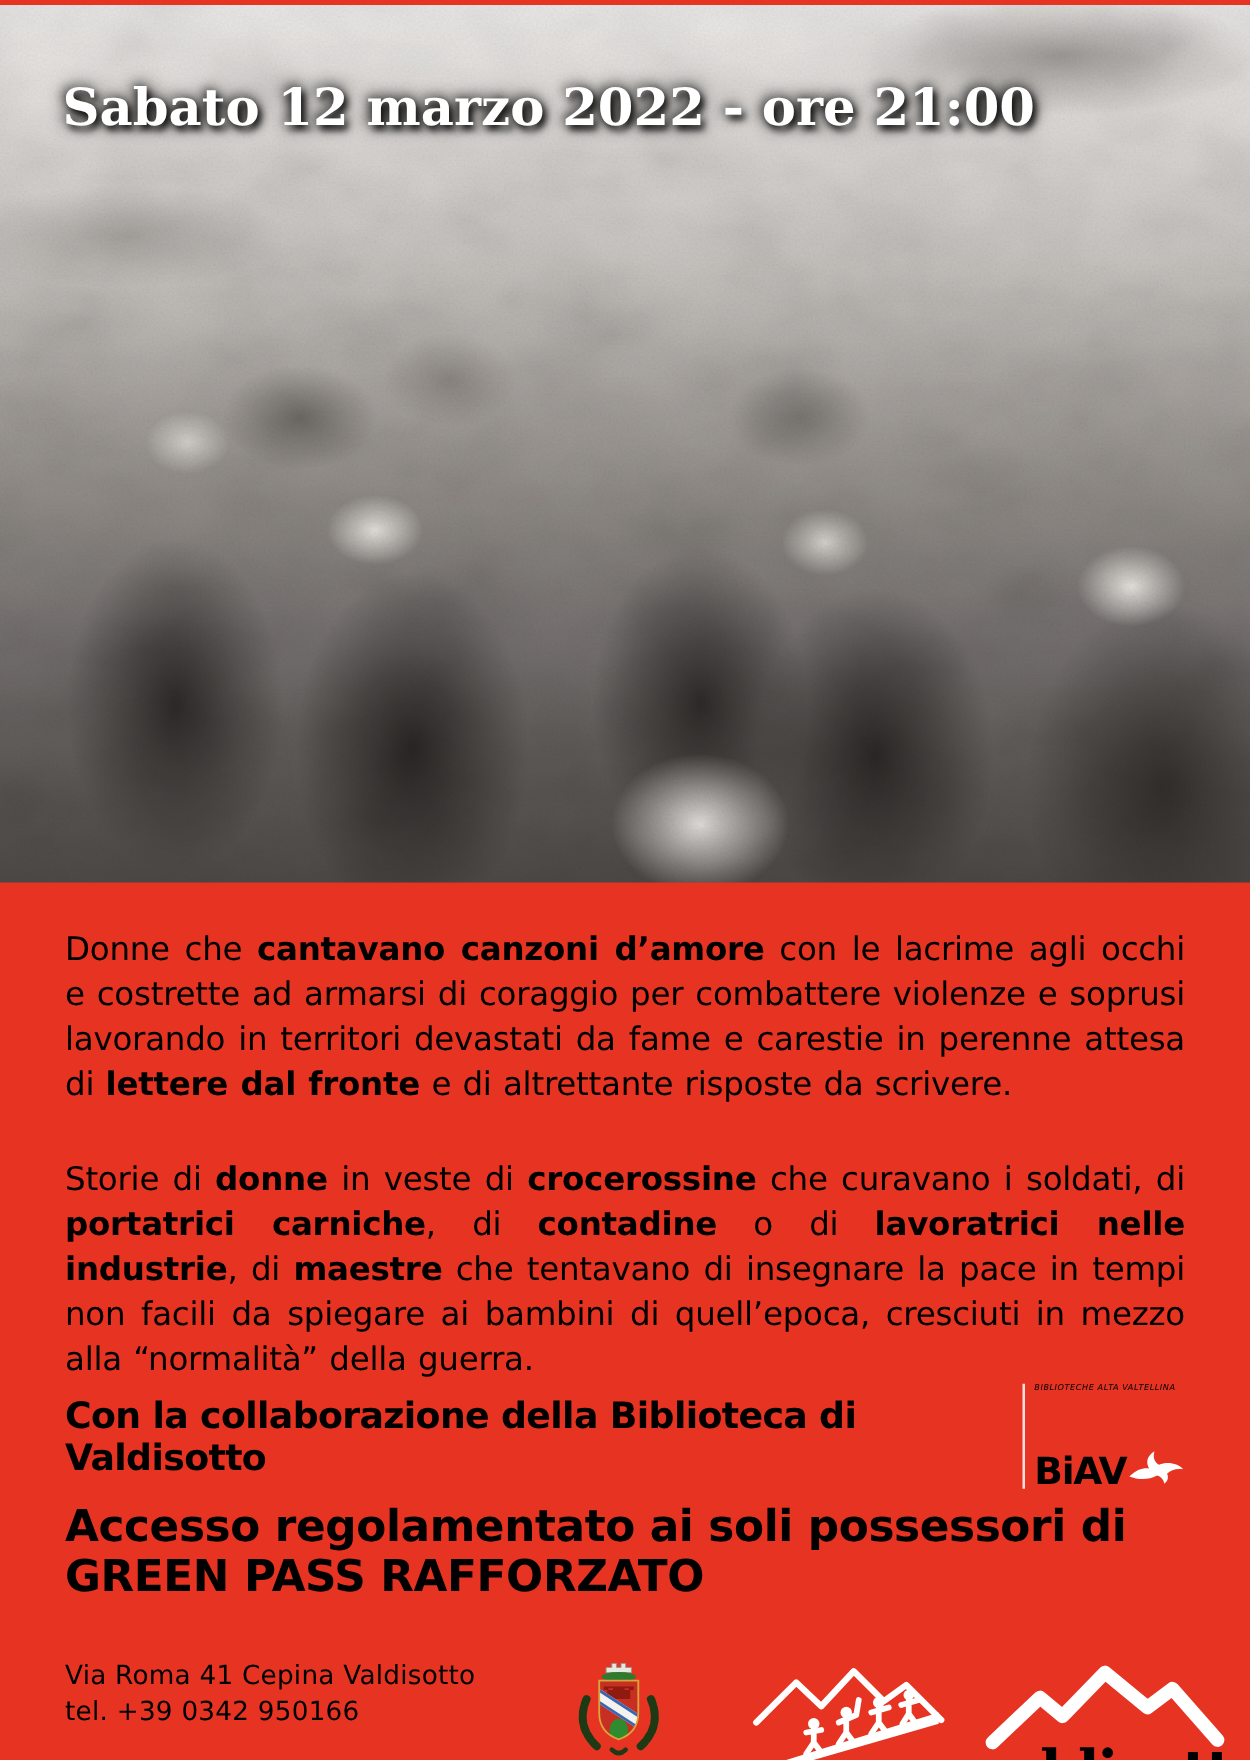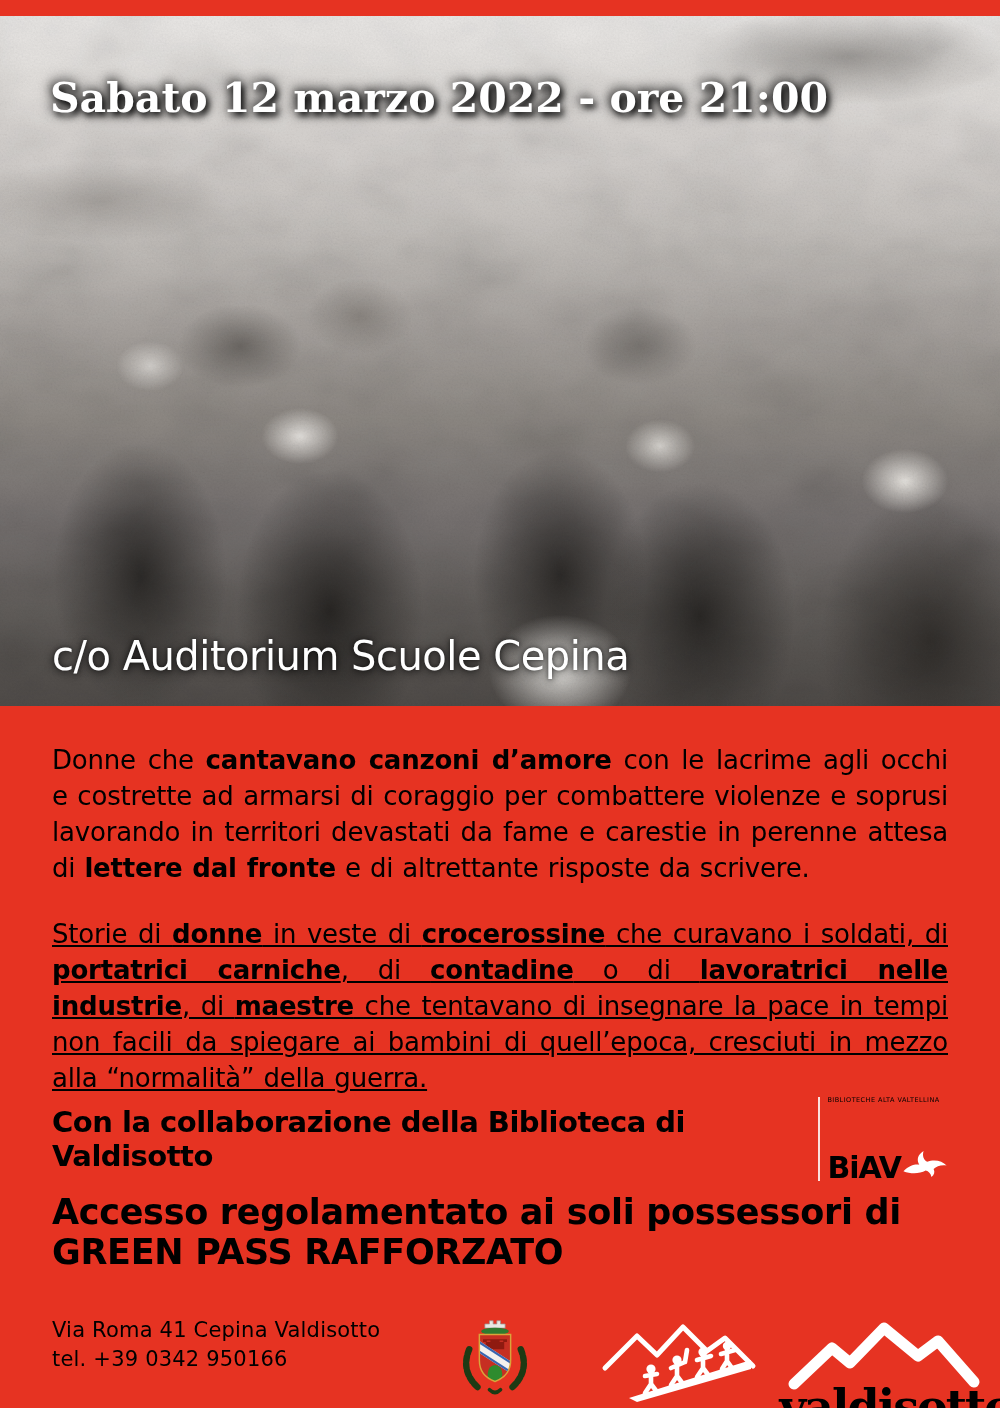--- a/index.html
+++ b/index.html
@@ -1,20 +1,20 @@
 <!DOCTYPE html>
 <html><head>
 <meta charset="utf-8">
 <style>
   html,body{margin:0;padding:0;background:#e63322;}
   body{width:1000px;height:1408px;overflow:hidden;font-family:"DejaVu Sans",sans-serif;}
   .poster{position:relative;width:1000px;height:1408px;overflow:hidden;}
 
   
-  .photo{position:absolute;top:16px;left:0;width:1000px;height:808px;overflow:hidden;
+  .photo{position:absolute;top:4px;left:0;width:1000px;height:808px;overflow:hidden;
     background-image:
       radial-gradient(ellipse 55px 40px at 300px 420px, rgba(236,233,229,.95), rgba(236,233,229,0) 70%),
       radial-gradient(ellipse 50px 38px at 660px 430px, rgba(228,225,220,.9), rgba(228,225,220,0) 70%),
       radial-gradient(ellipse 62px 46px at 905px 465px, rgba(240,237,232,.95), rgba(240,237,232,0) 70%),
       radial-gradient(ellipse 48px 36px at 150px 350px, rgba(226,223,219,.85), rgba(226,223,219,0) 70%),
       radial-gradient(ellipse 95px 75px at 560px 655px, rgba(242,240,236,.92), rgba(242,240,236,0) 75%),
       radial-gradient(ellipse 70px 50px at 360px 300px, rgba(120,115,110,.65), rgba(120,115,110,0) 75%),
       radial-gradient(ellipse 82px 56px at 240px 330px, rgba(88,84,80,.7), rgba(88,84,80,0) 75%),
       radial-gradient(ellipse 76px 52px at 640px 330px, rgba(100,96,92,.6), rgba(100,96,92,0) 75%),
       radial-gradient(ellipse 120px 185px at 140px 560px, rgba(34,32,30,.85), rgba(34,32,30,0) 72%),
@@ -38,29 +38,29 @@
     font-family:"DejaVu Serif",serif;font-weight:bold;font-size:31px;line-height:1.1;letter-spacing:-0.5px;color:#fff;
     text-shadow:0 0 8px rgba(0,0,0,.85),2px 3px 4px rgba(0,0,0,.85);}
   .hero-venue{position:absolute;left:52px;top:620px;white-space:nowrap;
     font-family:"DejaVu Sans",sans-serif;font-weight:500;font-size:40px;line-height:1;letter-spacing:-0.5px;color:#fff;
     text-shadow:0 2px 10px rgba(0,0,0,.75),0 0 4px rgba(0,0,0,.5);}
 
   
   .red-panel{position:absolute;top:706px;left:0;width:1000px;height:702px;background:#e63322;
     box-sizing:border-box;padding:36px 52px 0;color:#000000;}
   .para{font-size:26px;line-height:36px;text-align:justify;letter-spacing:-0.2px;word-spacing:1px;margin:0;}
-  .para + .para{margin-top:30px;text-decoration:underline;}
+  .para + .para{margin-top:40px;}
   .para .b{font-weight:bold;}
 
   .collab-row{display:flex;align-items:center;gap:16px;margin-top:18px;height:50px;}
   .collab-text{font-weight:bold;font-size:29px;letter-spacing:-0.5px;}
   .biav{display:flex;align-items:stretch;gap:7px;}
   .biav-rule{width:2px;background:rgba(255,255,255,.85);}
   .biav-col{display:flex;flex-direction:column;justify-content:center;}
-  .biav-small{font-size:6.5px;letter-spacing:.45px;line-height:1;margin-bottom:14px;}
+  .biav-small{font-size:6.5px;letter-spacing:.45px;line-height:1;margin-bottom:14px;font-style:italic;}
   .biav-row{display:flex;align-items:flex-end;margin-top:32px;}
   .biav-name{font-weight:bold;font-size:30px;line-height:.9;letter-spacing:-1px;}
   .biav-bird{width:46px;height:30px;margin-left:1px;margin-bottom:2px;}
 
   .greenpass{margin-top:28px;font-weight:bold;font-size:35px;letter-spacing:-0.3px;}
 
   
   .footer{display:flex;align-items:flex-start;margin-top:44px;}
   .contact{flex:0 0 350px;font-size:21px;line-height:29px;letter-spacing:.2px;}
   .contact .b{font-weight:bold;}
@@ -86,21 +86,20 @@
         </filter>
       <filter id="fine">
           <feTurbulence type="fractalNoise" baseFrequency="0.55" numOctaves="2" seed="3"></feTurbulence>
           <feColorMatrix type="saturate" values="0"></feColorMatrix>
         </filter>
       <rect width="1000" height="706" filter="url(#blotch)" opacity="0.30" style="mix-blend-mode:multiply"></rect>
       <rect width="1000" height="706" filter="url(#fine)" opacity="0.15" style="mix-blend-mode:multiply"></rect>
     </svg>
 
     <div class="hero-date">Sabato 12 marzo 2022 - ore 21:00</div>
-    <div class="hero-venue">c/o Auditorium Scuole Cepina</div>
   </div>
 
   <div class="red-panel">
 
     <p class="para"><span>Donne che </span><span class="b">cantavano canzoni d’amore</span><span> con le lacrime agli occhi e costrette ad armarsi di coraggio per combattere violenze e soprusi lavorando in territori devastati da fame e carestie in perenne attesa di </span><span class="b">lettere dal fronte</span><span> e di altrettante risposte da scrivere.</span></p>
     <p class="para"><span>Storie di </span><span class="b">donne</span><span> in veste di </span><span class="b">crocerossine</span><span> che curavano i soldati, di </span><span class="b">portatrici carniche</span><span>, di </span><span class="b">contadine</span><span> o di </span><span class="b">lavoratrici nelle industrie</span><span>, di </span><span class="b">maestre</span><span> che tentavano di insegnare la pace in tempi non facili da spiegare ai bambini di quell’epoca, cresciuti in mezzo alla “normalità” della guerra.</span></p>
 
     <div class="collab-row">
       <span class="collab-text">Con la collaborazione della Biblioteca di Valdisotto</span>
       <span class="biav">

